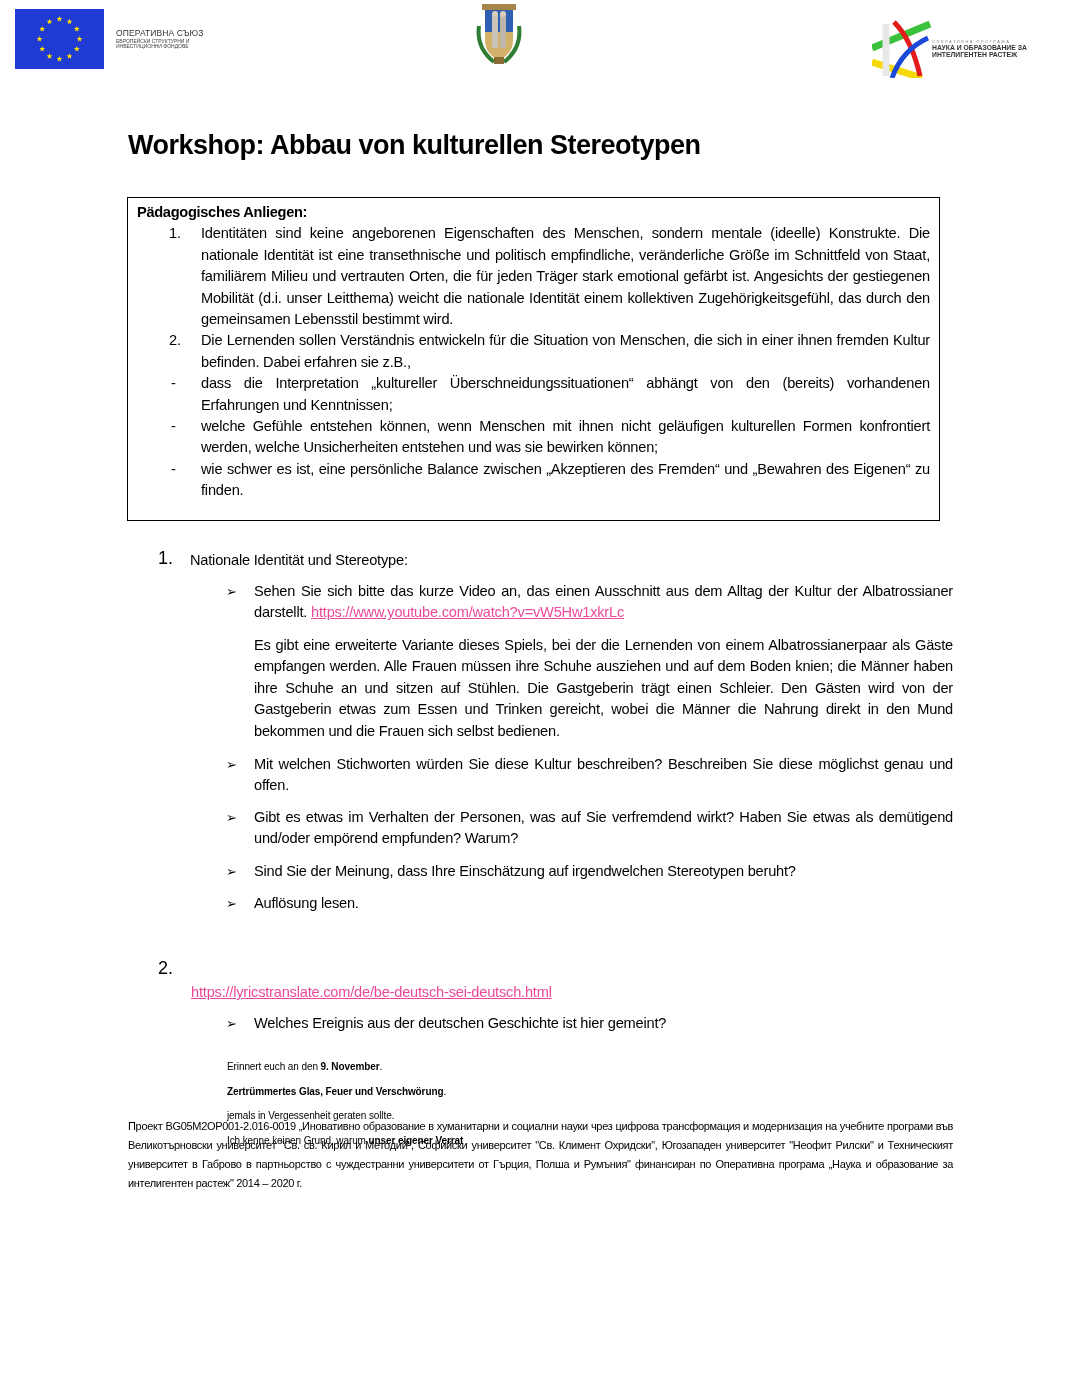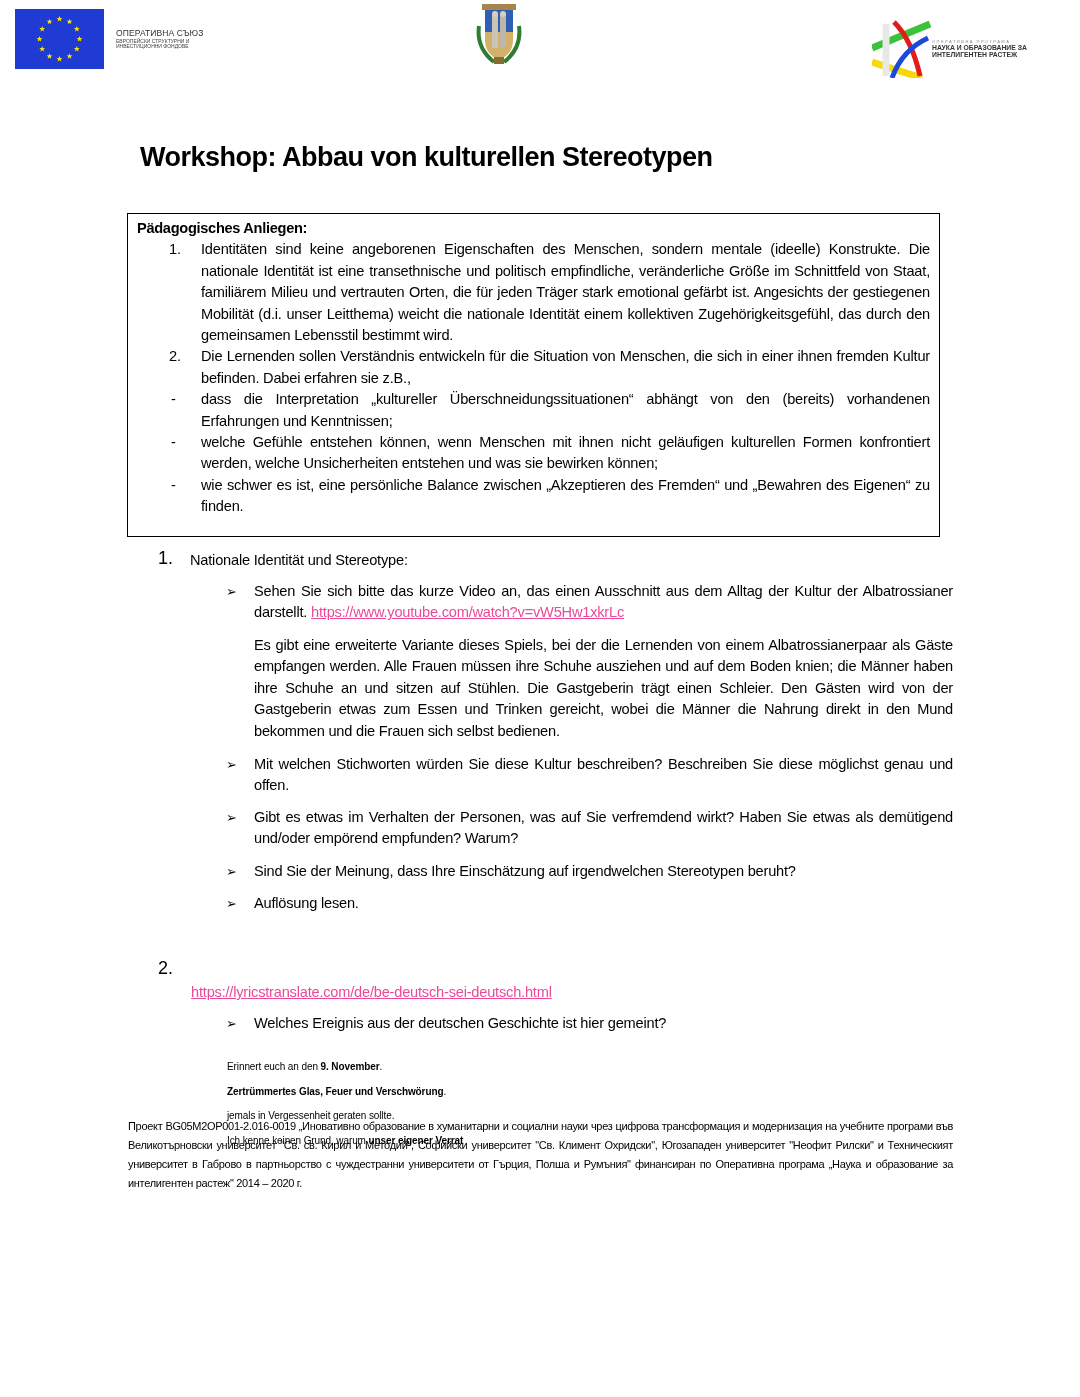--- a/index.html
+++ b/index.html
@@ -18,25 +18,25 @@
   .uni-crest { position: absolute; left: 476px; top: 4px; width: 46px; height: 60px; }
 
   .op-logo { position: absolute; left: 872px; top: 20px; display: flex; align-items: center; }
   .op-mark { width: 60px; height: 58px; position: relative; }
   .op-text { margin-left: 0px; line-height: 1.05; }
   .op-text .s { font-size: 4px; color: #888; letter-spacing: 1.5px; }
   .op-text .b { font-size: 6.8px; font-weight: bold; color: #333; }
 
   
   .title { position: absolute; left: 128px; top: 130px; font-size: 27px; font-weight: bold;
-           letter-spacing: -0.5px; margin: 12px; }
+           letter-spacing: -0.5px; margin: 0; }
 
   
   .box { position: absolute; left: 127px; top: 197px; width: 813px; height: 324px;
-         border: 1px solid #000; box-sizing: border-box; margin-top: 16px; }
+         border: 1px solid #000; box-sizing: border-box; }
   .box-inner { position: absolute; left: 9px; top: 4px; right: 9px; font-size: 14.6px; line-height: 21.4px; }
   .box-head { font-weight: bold; font-size: 14.6px; letter-spacing: -0.3px; }
   .num-item, .dash-item { position: relative; padding-left: 64px; text-align: justify; letter-spacing: -0.2px; }
   .num-item .mk { position: absolute; left: 32px; top: 0; }
   .dash-item .mk { position: absolute; left: 34px; top: 0; }
 
   
   .sec { position: absolute; font-size: 14.6px; line-height: 21.4px; letter-spacing: -0.2px; }
   .sec-num { position: absolute; font-size: 18px; }
   .bullet { position: absolute; left: 0; top: 0; font-size: 13px; }

